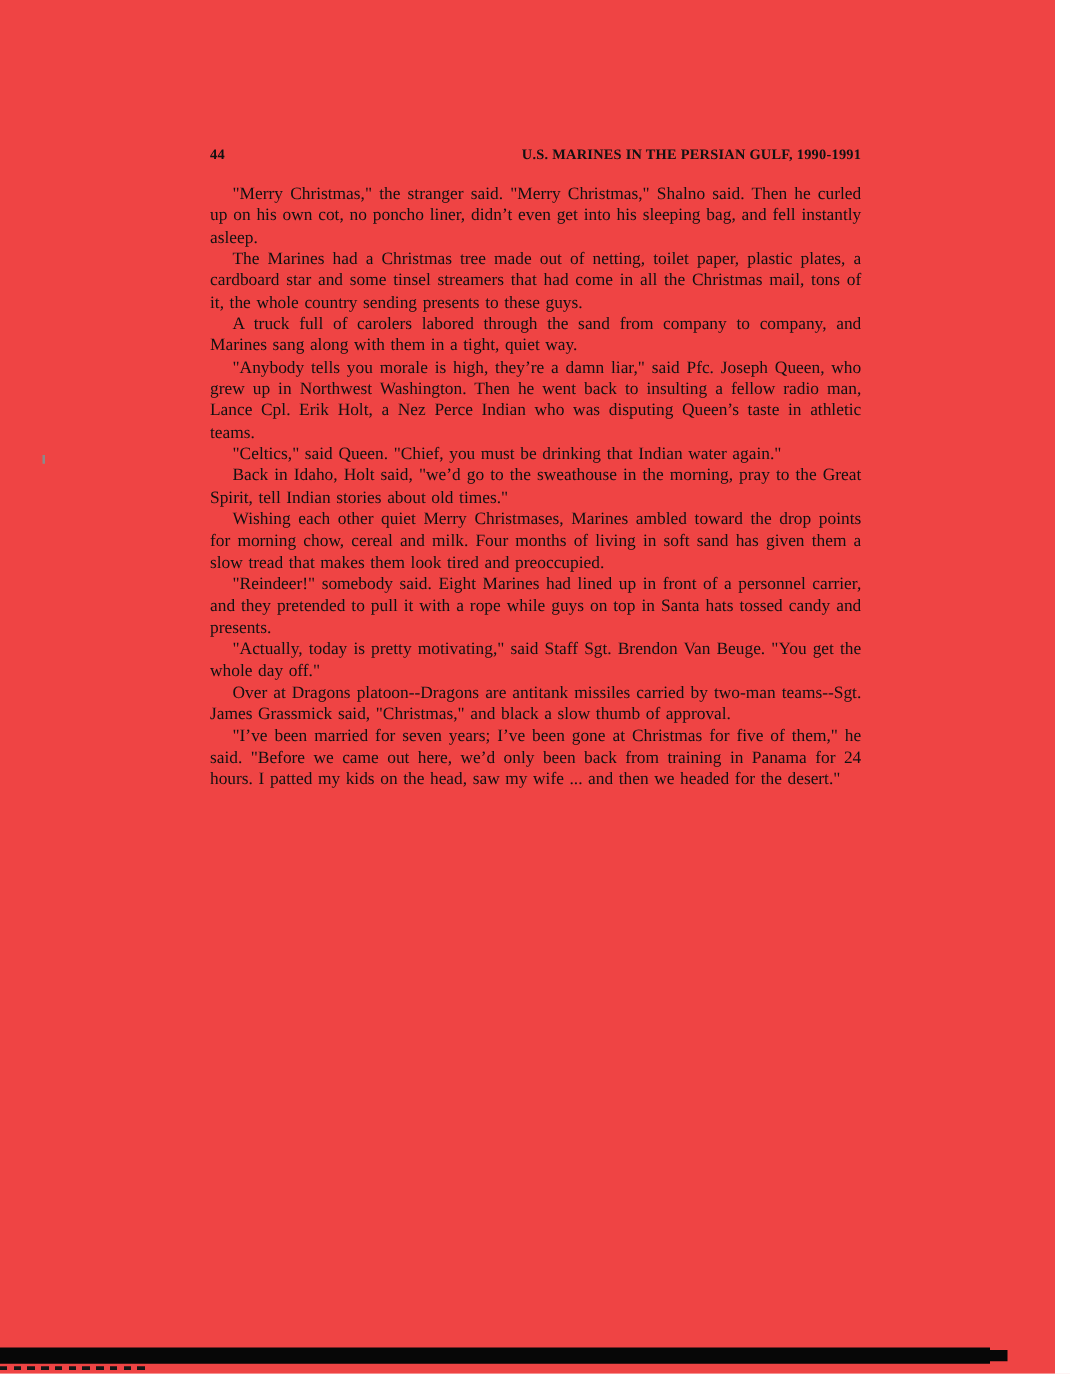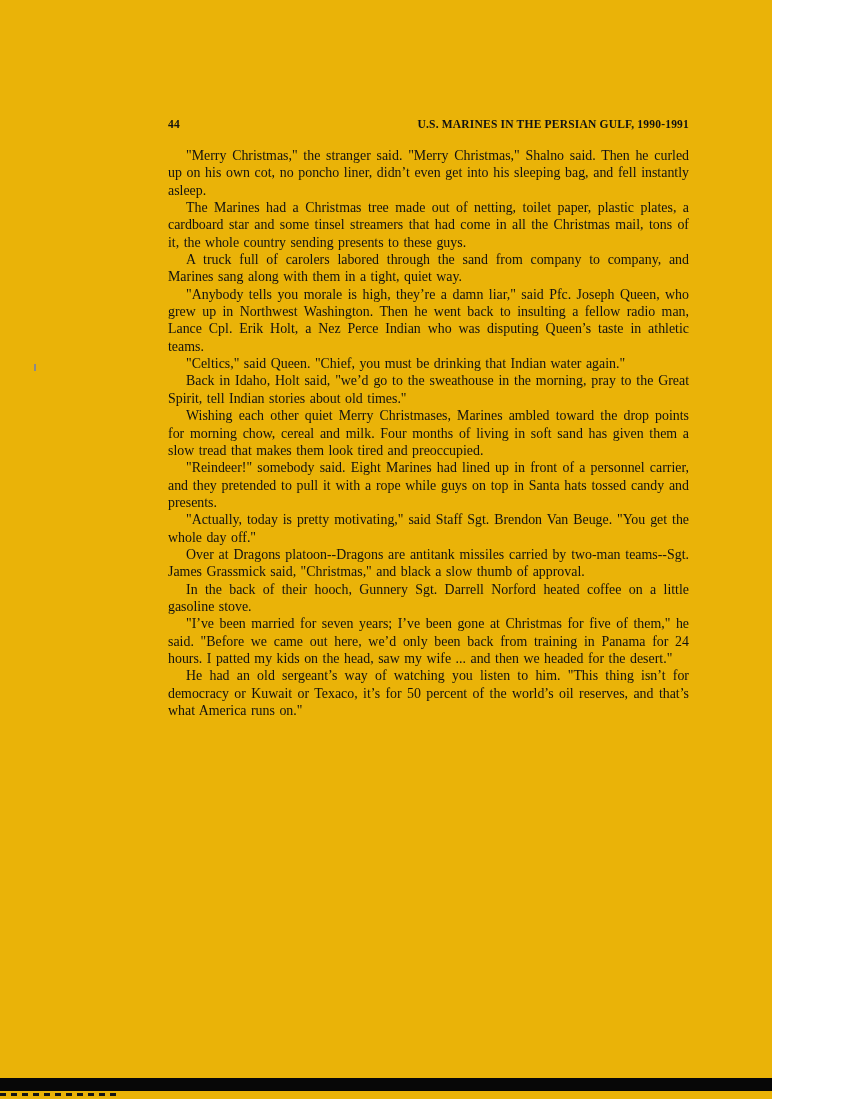--- a/index.html
+++ b/index.html
@@ -2,23 +2,23 @@
 <html><head>
 <meta charset="utf-8">
 <style>
   html, body {
     margin: 0;
     padding: 0;
     background: #ffffff;
   }
   .scan-page {
     position: relative;
-    width: 772px;
+    width: 844px;
     height: 1099px;
-    background: #eab308;
+    background: #ef4444;
     overflow: hidden;
     font-family: "Liberation Serif", serif;
     color: #111111;
   }
   .running-header {
     position: absolute;
     left: 168px;
     top: 118px;
     width: 521px;
     display: flex;
@@ -93,23 +93,21 @@
       <p class="para">"Merry Christmas," the stranger said.  "Merry Christmas," Shalno said. Then he curled up on his own cot, no poncho liner, didn’t even get into his sleeping bag, and fell instantly asleep.</p>
       <p class="para">The Marines had a Christmas tree made out of netting, toilet paper, plastic plates, a cardboard star and some tinsel streamers that had come in all the Christmas mail, tons of it, the whole country sending presents to these guys.</p>
       <p class="para">A truck full of carolers labored through the sand from company to company, and Marines sang along with them in a tight, quiet way.</p>
       <p class="para">"Anybody tells you morale is high, they’re a damn liar," said Pfc. Joseph Queen, who grew up in Northwest Washington.  Then he went back to insulting a fellow radio man, Lance Cpl. Erik Holt, a Nez Perce Indian who was disputing Queen’s taste in athletic teams.</p>
       <p class="para">"Celtics," said Queen.  "Chief, you must be drinking that Indian water again."</p>
       <p class="para">Back in Idaho, Holt said, "we’d go to the sweathouse in the morning, pray to the Great Spirit, tell Indian stories about old times."</p>
       <p class="para">Wishing each other quiet Merry Christmases, Marines ambled toward the drop points for morning chow, cereal and milk.  Four months of living in soft sand has given them a slow tread that makes them look tired and preoccupied.</p>
       <p class="para">"Reindeer!" somebody said.  Eight Marines had lined up in front of a personnel carrier, and they pretended to pull it with a rope while guys on top in Santa hats tossed candy and presents.</p>
       <p class="para">"Actually, today is pretty motivating," said Staff Sgt. Brendon Van Beuge. "You get the whole day off."</p>
       <p class="para">Over at Dragons platoon--Dragons are antitank missiles carried by two-man teams--Sgt. James Grassmick said, "Christmas," and black a slow thumb of approval.</p>
-      <p class="para">In the back of their hooch, Gunnery Sgt. Darrell Norford heated coffee on a little gasoline stove.</p>
       <p class="para">"I’ve been married for seven years; I’ve been gone at Christmas for five of them," he said. "Before we came out here, we’d only been back from training in Panama for 24 hours. I patted my kids on the head, saw my wife ... and then we headed for the desert."</p>
-      <p class="para">He had an old sergeant’s way of watching you listen to him.  "This thing isn’t for democracy or Kuwait or Texaco, it’s for 50 percent of the world’s oil reserves, and that’s what America runs on."</p>
     </div>
 
   <div class="artifact-dot"></div>
   <div class="artifact-bar"></div>
   <div class="artifact-bar-end"></div>
   <div class="artifact-dashes"></div>
 
 </div>
 
 </body></html>

